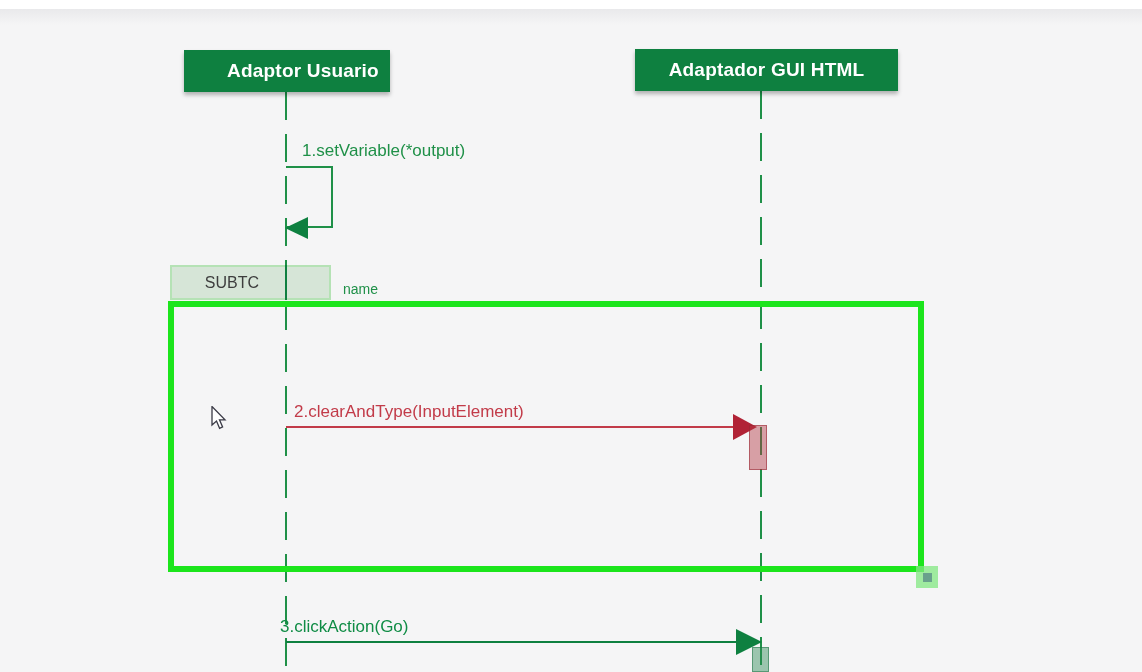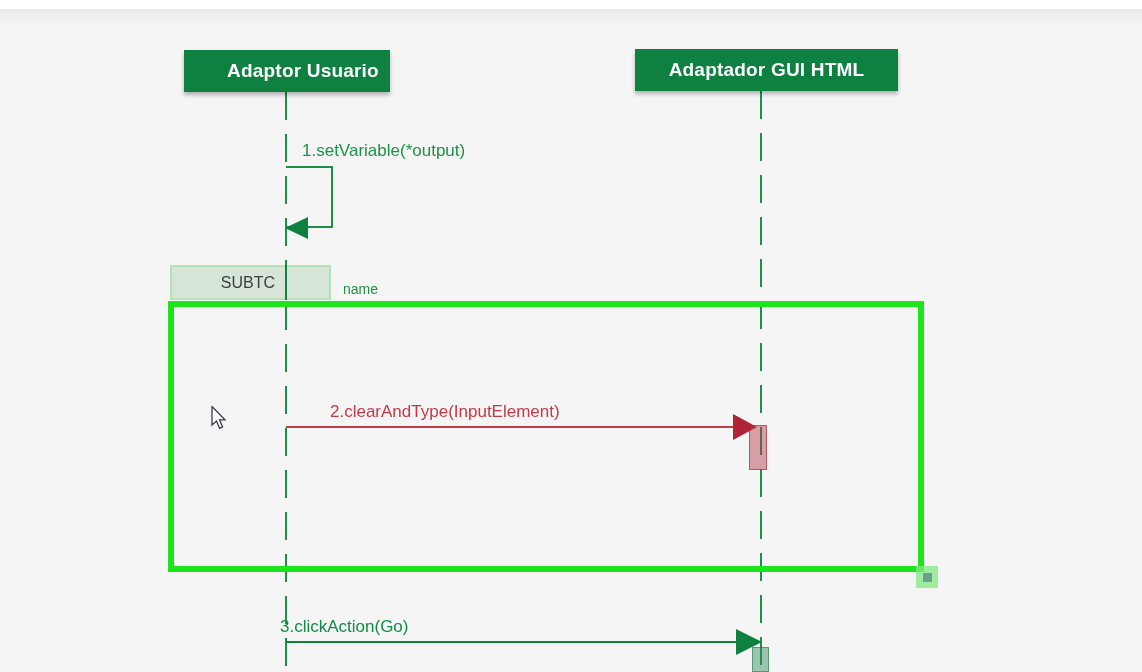--- a/index.html
+++ b/index.html
@@ -37,21 +37,21 @@
 
   
   .lifeline{
     width:2px;
     background:repeating-linear-gradient(to bottom,var(--line-green) 0 28px,transparent 28px 42px);
   }
 
   
   .msg-label{font-size:17px;white-space:nowrap;}
   .green-text{color:var(--line-green);}
-  .red-text{color:var(--msg-red);margin-left:36px;}
+  .red-text{color:var(--msg-red);}
 
   .msg-line{height:2px;}
   .msg-line.green{background:var(--header-green);}
   .msg-line.red{background:var(--msg-red);}
 
   .arrow-right{width:0;height:0;border-top:13px solid transparent;border-bottom:13px solid transparent;}
   .arrow-right.green{border-left:26px solid var(--header-green);}
   .arrow-right.red{border-left:24px solid var(--arrow-red);}
   .arrow-left{width:0;height:0;border-top:11px solid transparent;border-bottom:11px solid transparent;border-right:23px solid var(--header-green);}
 
@@ -62,21 +62,21 @@
     border-bottom:2px solid var(--line-green);
   }
 
   
   .fragment{
     background:var(--frag-fill);
     border:2px solid var(--frag-border);
     color:#3d3d3d;
     font-size:16px;
     display:flex;align-items:center;justify-content:flex-end;
-    padding-right:54px;
+    padding-right:70px;
   }
   .frag-lifeline{width:2px;background:var(--header-green);}
 
   
   .selection-rect{border:6px solid var(--sel-green);}
   .sel-handle-outer{
     background:rgba(130,231,130,0.75);
     display:flex;align-items:center;justify-content:center;
   }
   .sel-handle-inner{width:9px;height:9px;background:#69a18c;}

